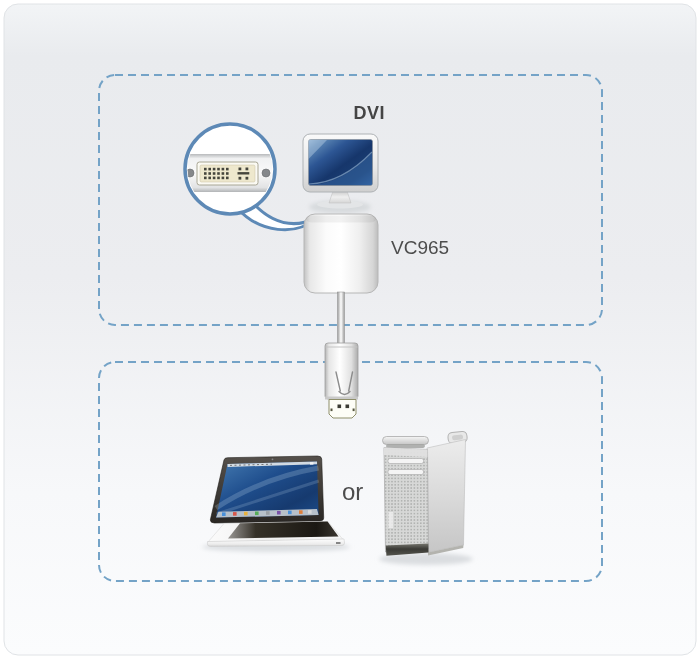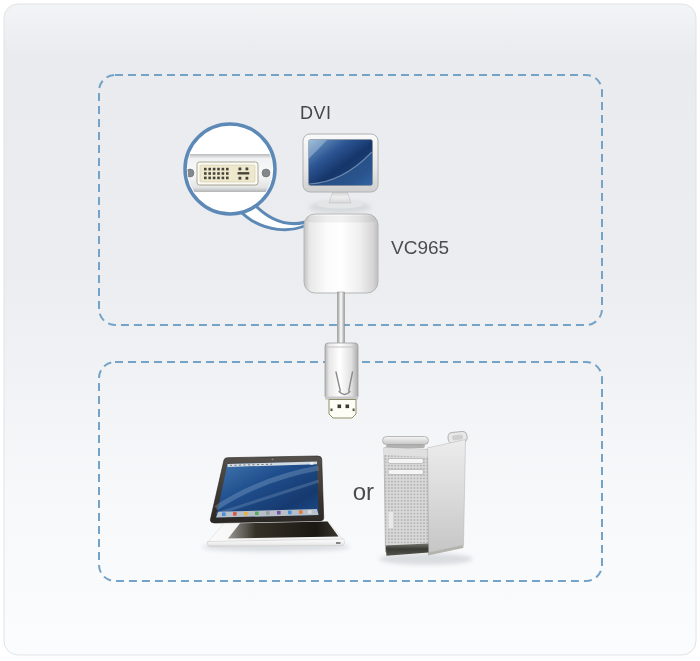--- a/index.html
+++ b/index.html
@@ -7,23 +7,23 @@
     --callout-stroke:#5d89b6;
     --label-text:#4a4a4a;
   }
   html,body{margin:0;padding:0;background:#ffffff;}
   .stage{
     position:relative;width:700px;height:661px;overflow:hidden;
     font-family:"Liberation Sans",sans-serif;
   }
   .layer{position:absolute;left:0;top:0;}
   .label{position:absolute;color:var(--label-text);line-height:1.1;}
-  .label-dvi{left:300px;top:104px;width:85px;text-align:left;font-size:18px;font-weight:normal;letter-spacing:.5px;color:#454545;}
+  .label-dvi{left:300px;top:104px;width:85px;text-align:right;font-size:18px;font-weight:bold;letter-spacing:.5px;color:#454545;}
   .label-model{left:391px;top:238px;font-size:19px;color:#4d4d4d;}
-  .label-or{left:342px;top:479px;width:32px;text-align:right;font-size:24px;color:#4c4c4c;}
+  .label-or{left:342px;top:479px;width:32px;text-align:left;font-size:24px;color:#4c4c4c;}
 </style>
 </head>
 <body>
 
 <div class="stage">
   <svg class="layer" width="700" height="661" viewBox="0 0 700 661">
     <defs>
       <linearGradient id="cardGrad" x1="0" y1="0" x2="0" y2="1">
         <stop offset="0" stop-color="#f2f4f6"></stop>
         <stop offset="0.08" stop-color="#e9ebee"></stop>

